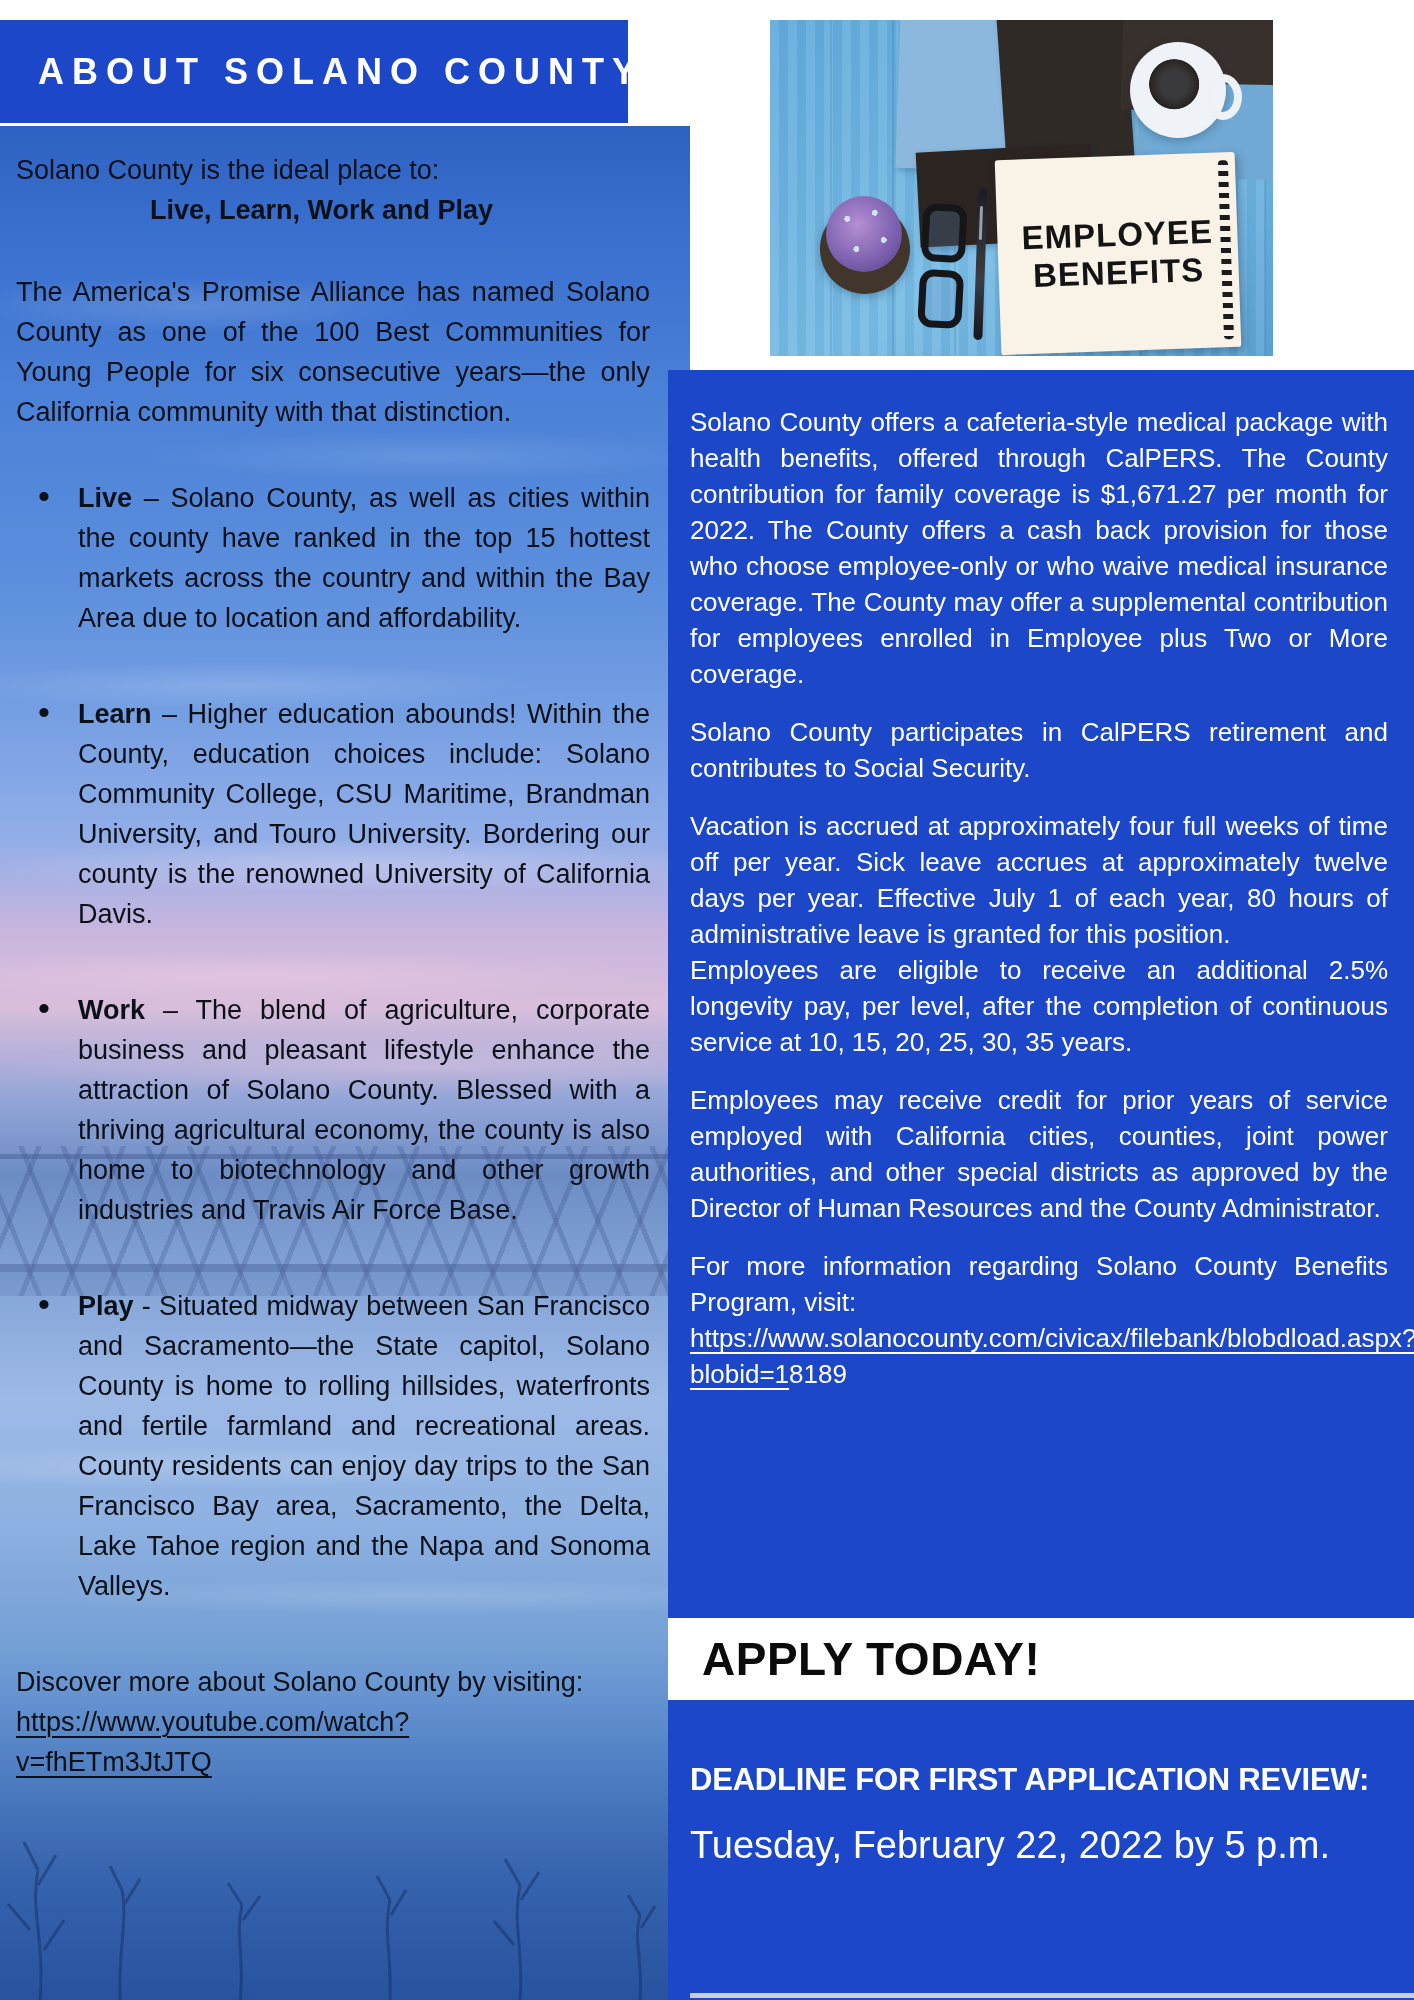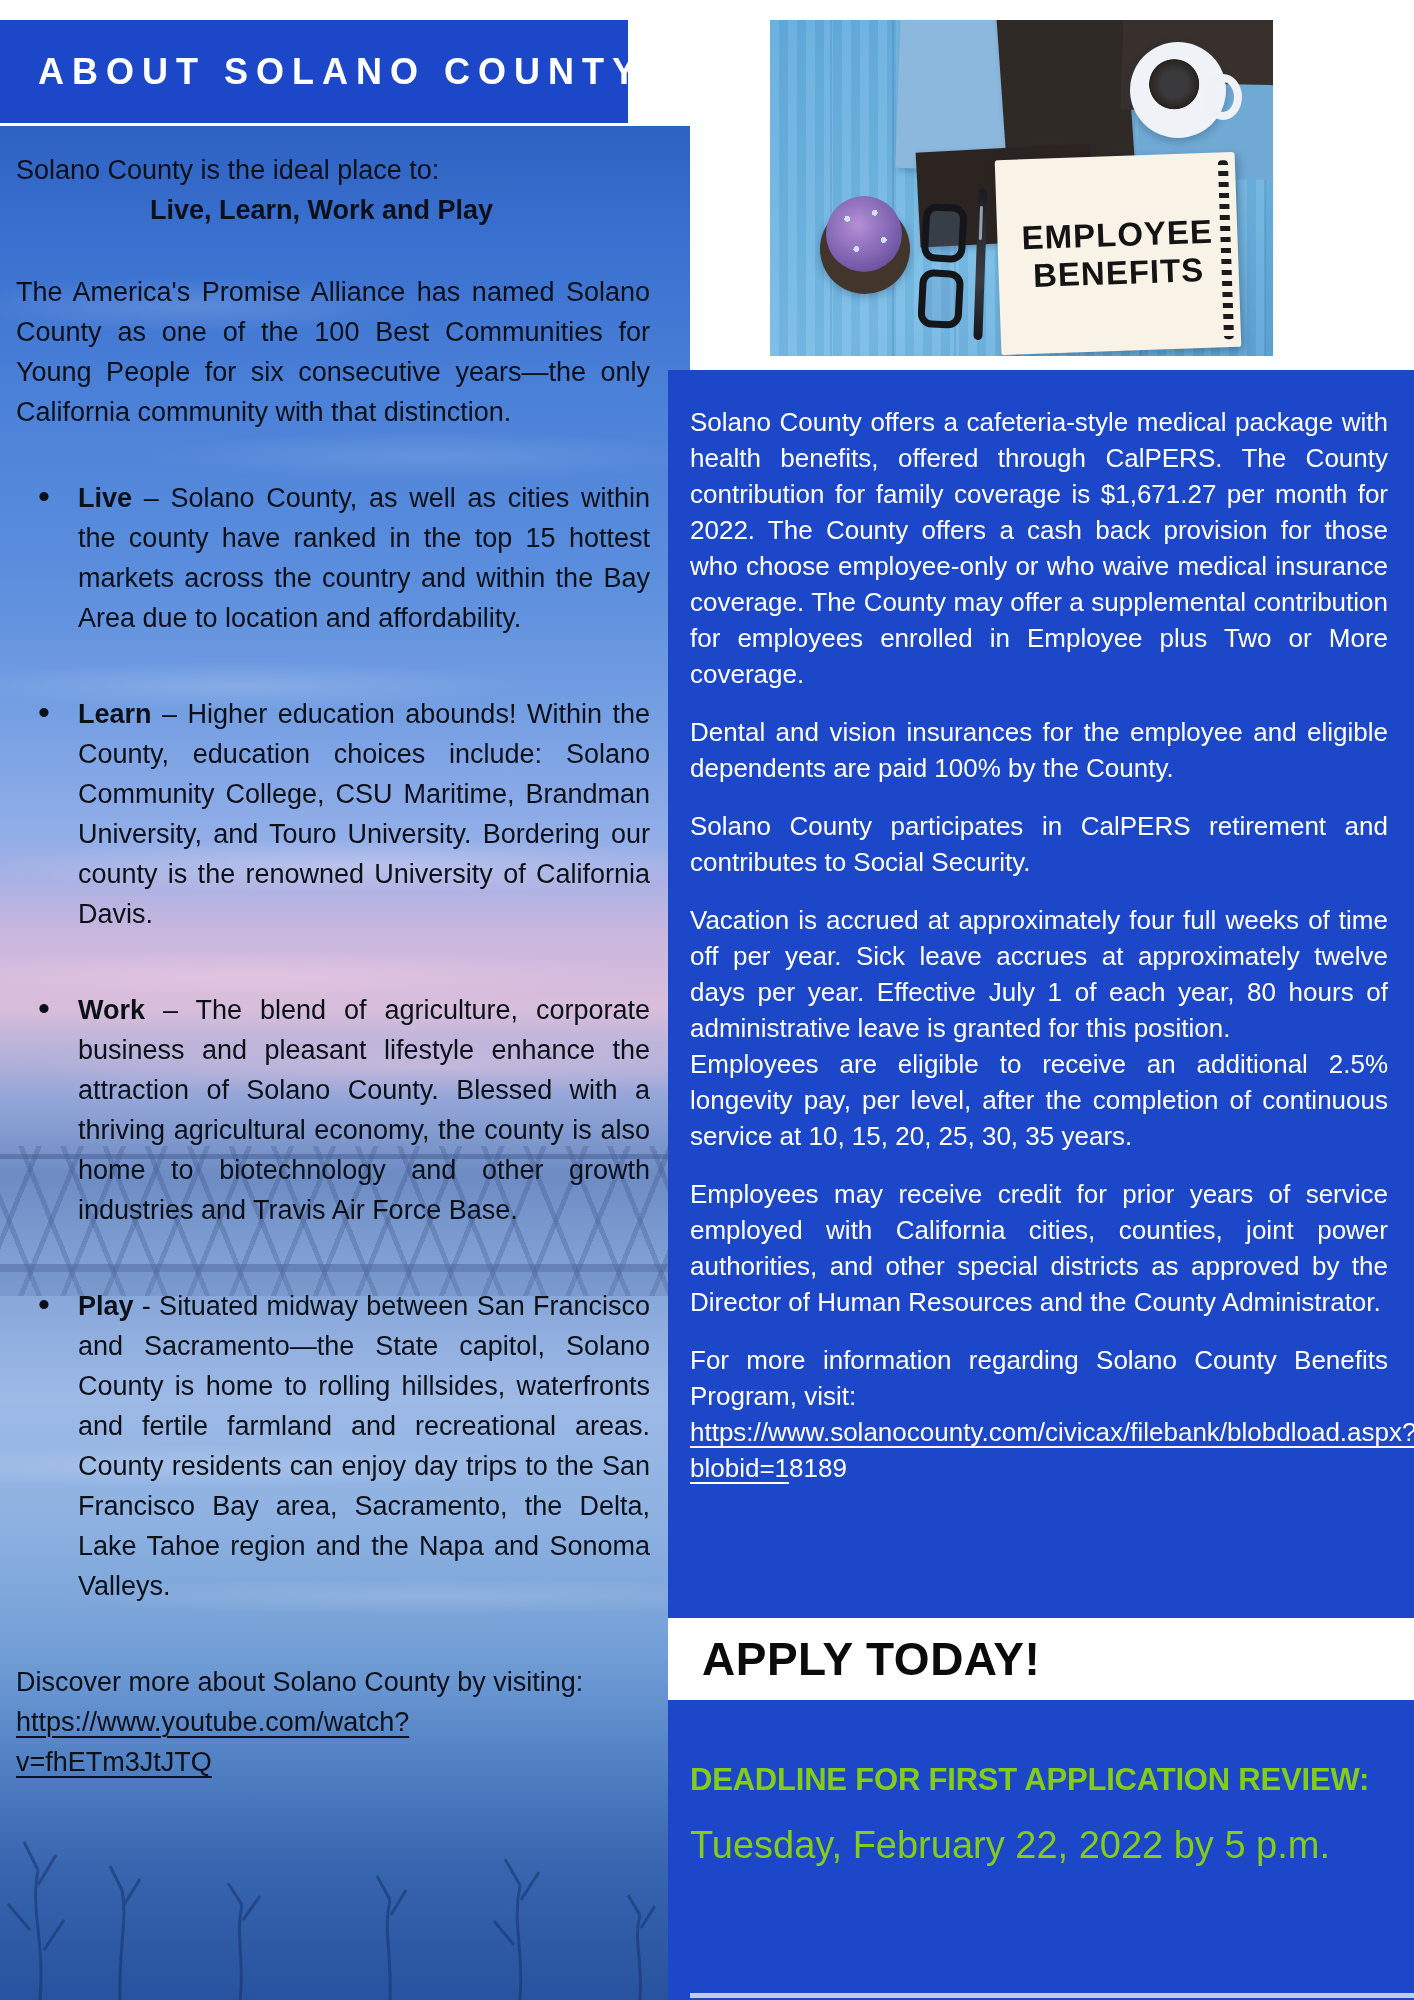--- a/index.html
+++ b/index.html
@@ -125,21 +125,21 @@
   
   .apply-band{
     position:absolute;left:668px;top:1618px;width:813px;height:82px;background:#ffffff;
     display:flex;align-items:center;
   }
   .apply-band h2{margin:0;padding-left:34px;color:#0b0b0b;font-size:46px;font-weight:800;letter-spacing:.5px;}
 
   
   .deadline{
     position:absolute;left:668px;top:1700px;width:746px;height:300px;background:#1d47c9;
-    color:#84cc16;box-sizing:border-box;padding:62px 30px 0 22px;
+    color:#ffffff;box-sizing:border-box;padding:62px 30px 0 22px;
   }
   .dl-label{font-size:31px;font-weight:800;letter-spacing:-.2px;}
   .dl-date{margin-top:26px;font-size:38px;font-weight:400;}
   .dl-line{position:absolute;left:22px;bottom:2px;width:724px;height:5px;background:#c7cddf;}
 </style>
 </head>
 <body>
 
 <div class="page">
 
@@ -195,21 +195,20 @@
     <div class="p-pen"></div>
     <div class="p-notepad">
       <span class="coil"></span>
       <span class="np-line">EMPLOYEE</span>
       <span class="np-line">BENEFITS</span>
     </div>
   </div>
 
   <div class="benefits">
     <p>Solano County offers a cafeteria-style medical package with health benefits, offered through CalPERS. The County contribution for family coverage is $1,671.27 per month for 2022. The County offers a cash back provision for those who choose employee-only or who waive medical insurance coverage. The County may offer a supplemental contribution for employees enrolled in Employee plus Two or More coverage.</p>
-    <p>Dental and vision insurances for the employee and eligible dependents are paid 100% by the County.</p>
     <p>Solano County participates in CalPERS retirement and contributes to Social Security.</p>
     <p class="tight">Vacation is accrued at approximately four full weeks of time off per year. Sick leave accrues at approximately twelve days per year. Effective July 1 of each year, 80 hours of administrative leave is granted for this position.</p>
     <p>Employees are eligible to receive an additional 2.5% longevity pay, per level, after the completion of continuous service at 10, 15, 20, 25, 30, 35 years.</p>
     <p>Employees may receive credit for prior years of service employed with California cities, counties, joint power authorities, and other special districts as approved by the Director of Human Resources and the County Administrator.</p>
     <p>
       <span>For more information regarding Solano County Benefits Program, visit:</span><br>
       <a href="#"><span class="u">https://www.solanocounty.com/civicax/filebank/blobdload.aspx?</span><br><span class="u">blobid=1</span></a><span>8189</span>
     </p>
   </div>
 

